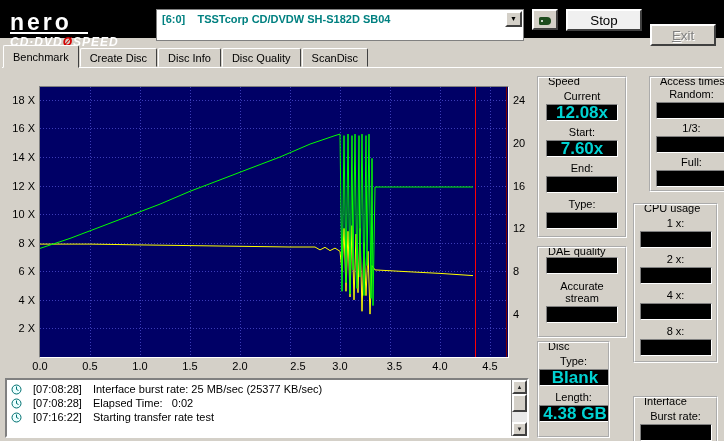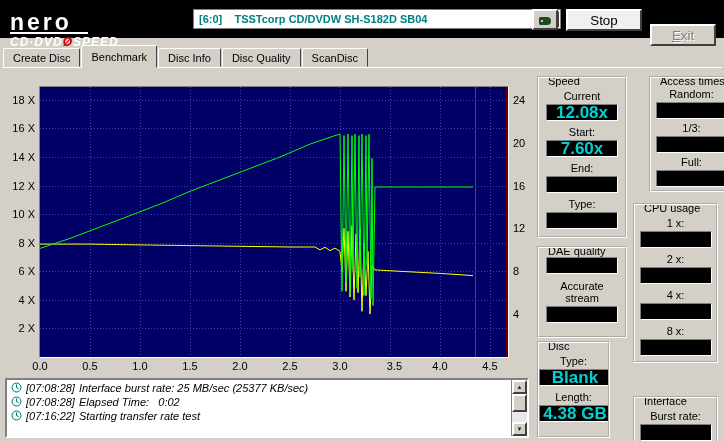--- a/index.html
+++ b/index.html
@@ -8,21 +8,21 @@
   .app { position:relative; width:724px; height:441px; background:#d4d0c8; }
 
   
   .header { position:absolute; left:0; top:0; width:724px; height:38px; background:#000; }
   .logo { position:absolute; left:10px; top:1px; color:#fff; }
   .logo-name { font-size:23px; font-weight:bold; letter-spacing:3px; line-height:19px;margin-top:12px; }
   .logo-rule { height:2px; background:#fff; width:78px; margin:0 0 1px 0; }
   .logo-product { font-style:italic; font-weight:bold; font-size:12px; letter-spacing:1px; white-space:nowrap; }
   .logo-slash { color:#d40000; font-weight:bold; }
 
-  .combo { position:absolute; left:156px; top:9px; width:368px; height:20px; background:#fff; border:1px solid #808080;margin-left:37px; }
+  .combo { position:absolute; left:156px; top:9px; width:368px; height:32px; background:#fff; border:1px solid #808080; }
   .combo-text { color:#008080; font-weight:bold; line-height:18px; padding-left:5px; white-space:pre; overflow:hidden; }
   .combo-btn { position:absolute; right:1px; top:1px; width:17px; height:16px; background:#d4d0c8; border:2px solid; border-color:#fff #404040 #404040 #fff; font-size:7px; line-height:12px; text-align:center; color:#000; cursor:default; }
 
   .btn { position:absolute; background:#d4d0c8; border:2px solid; border-color:#fff #404040 #404040 #fff; text-align:center; cursor:default; }
   .tool-btn { left:532px; top:9px; width:26px; height:21px; }
   .tag-icon { display:inline-block; width:12px; height:8px; background:#1d4b1d; border-radius:2px 5px 5px 2px; position:relative; top:1px; }
   .tag-icon::after { content:""; position:absolute; left:2px; top:3px; width:2px; height:2px; background:#fff; border-radius:50%; }
   .stop-btn { left:566px; top:9px; width:76px; height:22px; background:#f0f0f0; box-shadow:0 0 0 1px #000; }
   .exit-btn { left:650px; top:24px; width:66px; height:22px; color:#808080; text-shadow:1px 1px 0 #fff; }
   .btn-label { display:block; line-height:17px; }
@@ -52,21 +52,21 @@
   .g-access { left:633px; top:76px;  width:85px; height:116px;margin-left:16px; }
   .g-cpu    { left:633px; top:203px; width:85px; height:160px; }
   .g-dae    { left:537px; top:246px; width:90px; height:92px; }
   .g-disc   { left:537px; top:341px; width:73px; height:97px; }
   .g-iface  { left:633px; top:396px; width:85px; height:48px; }
   .dae-label { width:56px; margin:6px auto 0 auto; text-align:center; line-height:12px; }
 
   
   .log { position:absolute; left:5px; top:378px; width:524px; height:60px; background:#fff; border:2px solid; border-color:#808080 #fff #fff #808080; }
   .log-rows { position:absolute; left:2px; top:2px; right:18px; bottom:2px; overflow:hidden; }
-  .log-row { display:flex; height:14px; gap:4px; padding-left:2px;font-style:italic; }
+  .log-row { display:flex; align-items:center; height:14px; gap:11px; padding-left:2px; }
   .log-time { white-space:pre; }
   .log-text { white-space:pre; }
   .log-scroll { position:absolute; right:0; top:0; width:16px; height:100%; background:#e9e9e9; border-left:1px solid #808080; }
   .sb-btn { position:absolute; left:0; width:15px; height:14px; background:#d4d0c8; border:2px solid; border-color:#fff #404040 #404040 #fff; font-size:6px; text-align:center; line-height:10px; color:#202020; cursor:default; }
   .sb-up { top:0; }
   .sb-down { bottom:0; }
   .sb-thumb { position:absolute; left:0; top:14px; width:15px; height:18px; background:#d4d0c8; border:2px solid; border-color:#fff #404040 #404040 #fff; cursor:default; }
 </style>
 </head>
 <body>
@@ -86,22 +86,22 @@
     <button class="btn tool-btn"><span class="tag-icon"></span></button>
     <button class="btn stop-btn">
         <span class="btn-label">Stop</span>
       </button>
     <button class="btn exit-btn">
         <span class="btn-label">Exit</span>
       </button>
   </div>
 
   <div class="tabs">
+    <div class="tab active">Benchmark</div>
     <div class="tab">Create Disc</div>
-    <div class="tab active">Benchmark</div>
     <div class="tab">Disc Info</div>
     <div class="tab">Disc Quality</div>
     <div class="tab">ScanDisc</div>
   </div>
   <div class="tab-line"></div>
 
   <div class="chart" id="chart">
     <div class="plot">
       <svg id="plot-svg" width="468" height="270" viewBox="0 0 468 270" shape-rendering="crispEdges">
           <line x1="50.5" y1="0" x2="50.5" y2="270" stroke="#3c3cb8" stroke-dasharray="1 2"></line>
@@ -141,21 +141,21 @@
       <span class="axlab " style="left: 509px; top: 60.7143px;">20</span>
       <span class="axlab " style="left: 509px; top: 103.571px;">16</span>
       <span class="axlab " style="left: 509px; top: 146.429px;">12</span>
       <span class="axlab " style="left: 509px; top: 189.286px;">8</span>
       <span class="axlab " style="left: 509px; top: 232.143px;">4</span>
       <span class="axlab c" style="left: 24px; top: 284px; width: 24px;">0.0</span>
       <span class="axlab c" style="left: 74px; top: 284px; width: 24px;">0.5</span>
       <span class="axlab c" style="left: 124px; top: 284px; width: 24px;">1.0</span>
       <span class="axlab c" style="left: 174px; top: 284px; width: 24px;">1.5</span>
       <span class="axlab c" style="left: 224px; top: 284px; width: 24px;">2.0</span>
-      <span class="axlab c" style="left: 274px; top: 284px; width: 24px;">2.5</span>
+      <span class="axlab c" style="left: 282px; top: 284px; width: 24px;">2.5</span>
       <span class="axlab c" style="left: 324px; top: 284px; width: 24px;">3.0</span>
       <span class="axlab c" style="left: 374px; top: 284px; width: 24px; text-align: right;">3.5</span>
       <span class="axlab c" style="left: 424px; top: 284px; width: 24px;">4.0</span>
       <span class="axlab c" style="left: 474px; top: 284px; width: 24px;">4.5</span>
     </div>
 
   <div class="group g-speed">
     <span class="gtitle">Speed</span>
     <div class="flabel">Current</div>
     <div class="lcd">12.08x</div>

